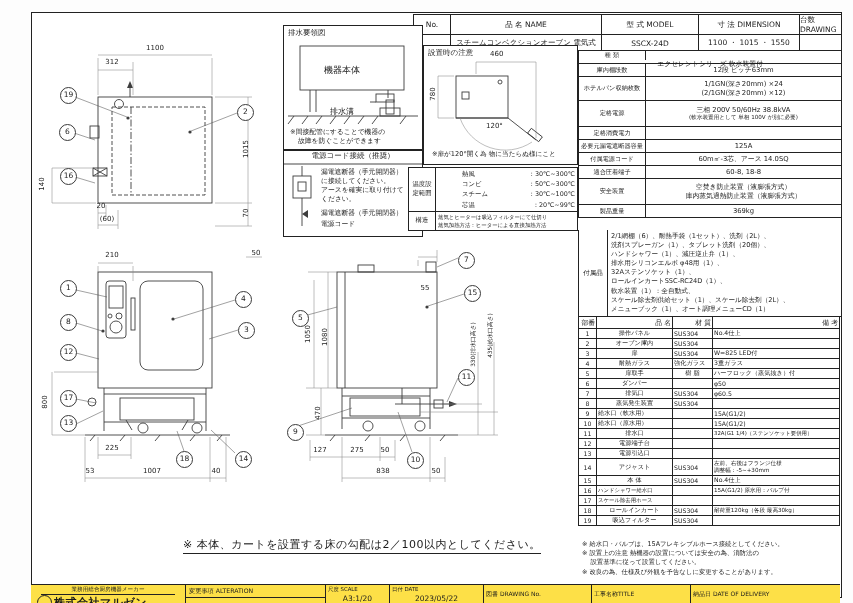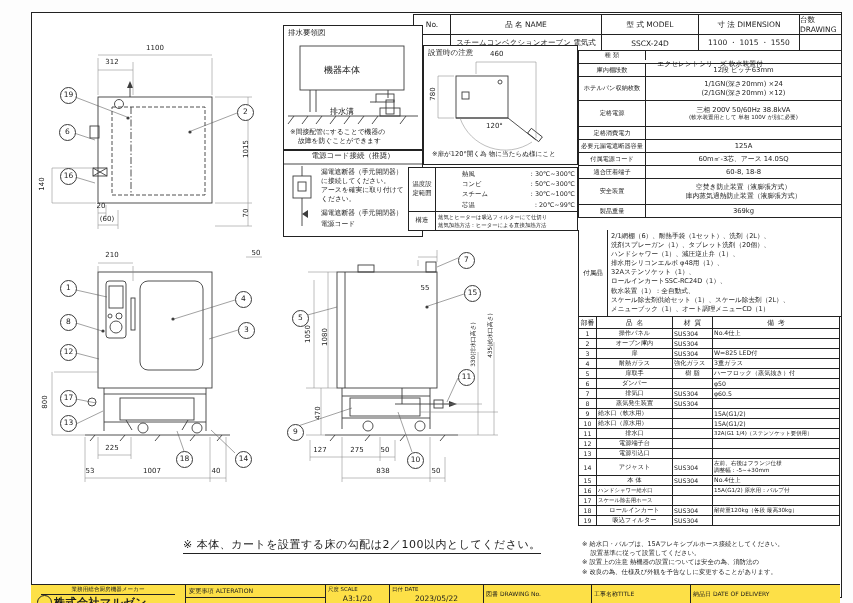--- a/index.html
+++ b/index.html
@@ -18,21 +18,21 @@
   .spec .row{display:flex;border-top:1px solid #222;}
   .spec .row:first-child{border-top:none;flex-direction:column;}
   .spec .lab{width:64px;border-right:1px solid #222;display:flex;align-items:center;justify-content:center;font-size:6.2px;text-align:center;padding:0 1px;}
   .spec .val{flex:1;display:flex;flex-direction:column;align-items:center;justify-content:center;font-size:6.8px;text-align:center;line-height:1.25;}
   .h13{height:12px;}.h24{height:23px;}.h26{height:25px;}
   .acc{position:absolute;left:578px;top:230px;width:262px;height:86px;border:1px solid #222;border-top:none;display:flex;background:#fff;}
   .acc .lab{width:28px;border-right:1px solid #222;display:flex;align-items:center;justify-content:center;font-size:6.5px;}
   .acc .body{flex:1;padding:2px 3px;font-size:6.6px;line-height:9.1px;}
   .parts{position:absolute;left:578px;top:316px;width:262px;border-collapse:collapse;background:#fff;table-layout:fixed;}
   .parts td,.parts th{border:1px solid #222;font-size:6.2px;padding:0 1px;height:9px;overflow:hidden;white-space:nowrap;font-weight:normal;}
-  .parts th{text-align:center;height:11px;font-size:6.8px;font-family:Liberation Mono, monospace;}
+  .parts th{text-align:right;height:11px;font-size:6.8px;}
   .cn{text-align:center;}
   .notes{position:absolute;left:582px;top:512px;width:256px;font-size:6.4px;line-height:9.2px;margin-top:28px;}
   
   .bx{position:absolute;border:1px solid #222;background:#fff;}
   .bxtitle{position:absolute;left:4px;top:2px;font-size:7.5px;}
   
   .dim{position:absolute;width:40px;text-align:center;font-size:7px;color:#222;white-space:nowrap;}
   .dimv{transform:rotate(-90deg);transform-origin:center;}
   .dimlong{font-size:5.8px;width:70px;}
   .bal{position:absolute;width:15px;height:15px;border:1px solid #3a3a3a;border-radius:50%;background:#fff;font-size:7.5px;line-height:14px;text-align:center;}
@@ -566,22 +566,22 @@
         <td class="cn">19</td>
         <td class="cn">吸込フィルター</td>
         <td>SUS304</td>
         <td></td>
       </tr>
 </tbody>
   </table>
 
 <div class="notes">
   <div>※ 給水口・バルブは、15Aフレキシブルホース接続としてください。</div>
+  <div>※ 設置上の注意 熱機器の設置については安全の為、消防法の</div>
   <div>　 設置基準に従って設置してください。</div>
-  <div>※ 設置上の注意 熱機器の設置については安全の為、消防法の</div>
   <div>※ 改良の為、仕様及び外観を予告なしに変更することがあります。</div>
 </div>
 
 <div class="floor-note">※ 本体、カートを設置する床の勾配は2／100以内としてください。</div>
 
 <div class="tb">
 
   <div class="cell" style="left:0;top:0;width:154px;height:36px;border-left:none;">
     <div style="position:absolute;left:10px;top:1px;width:134px;text-align:center;font-size:5.6px;border-bottom:.5px solid #222;">業務用総合厨房機器メーカー</div>
     <div style="position:absolute;left:6px;top:10px;display:flex;align-items:center;gap:2px;">

